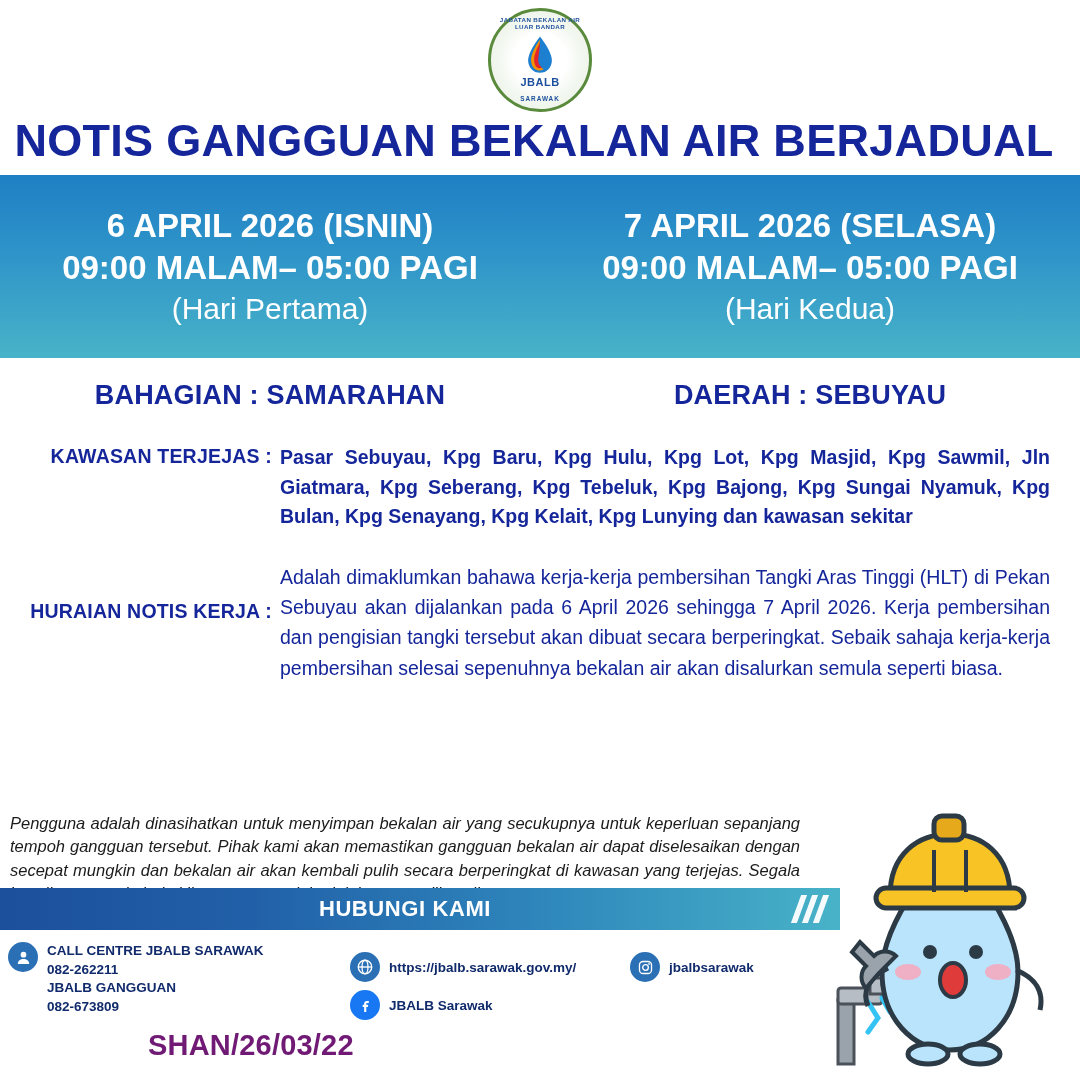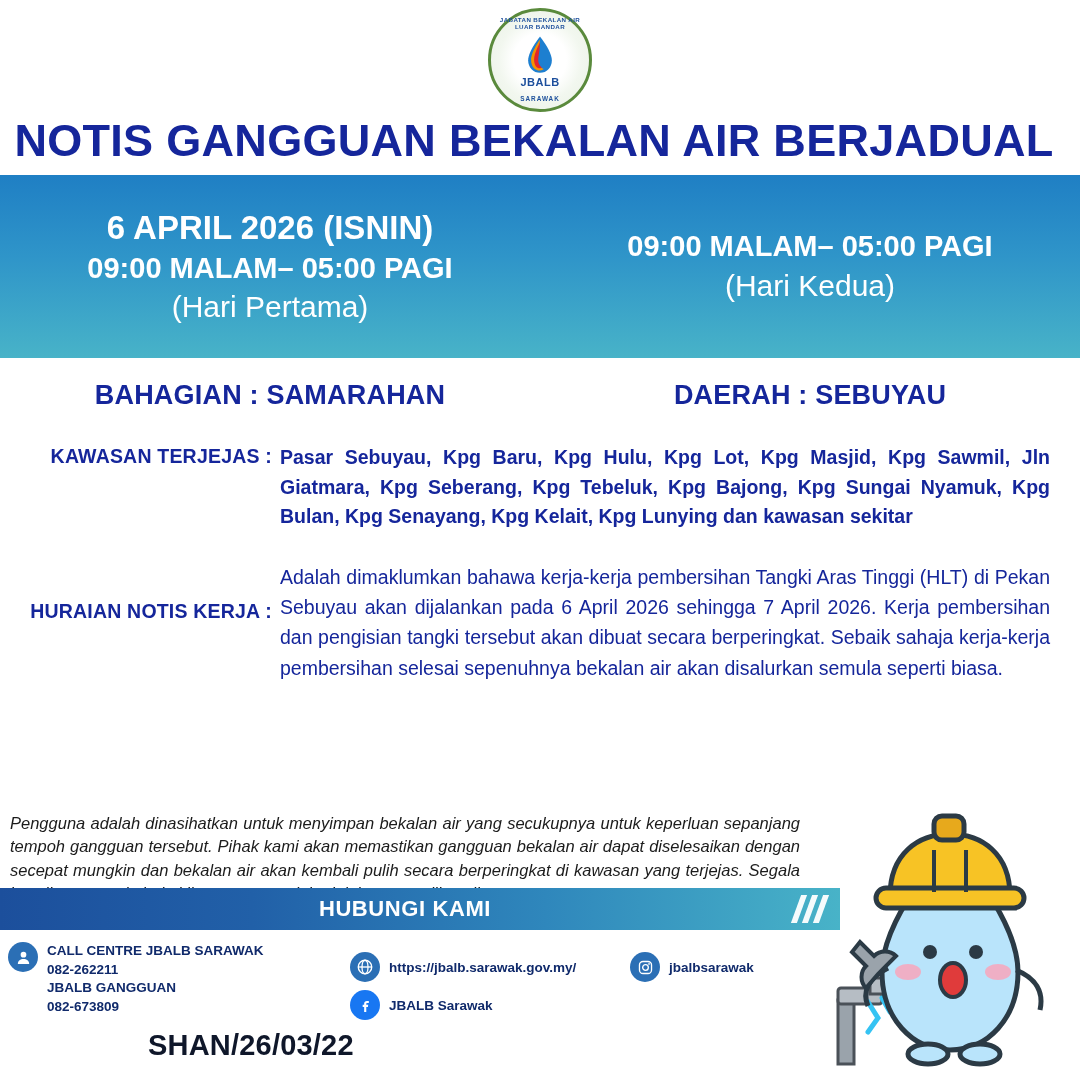--- a/index.html
+++ b/index.html
@@ -90,21 +90,21 @@
     flex: 1 1 50%;
     text-align: center;
     padding: 0 12px;
   }
   .date-col .dt-line1 {
     font-size: 33px;
     font-weight: bold;
     line-height: 1.28;
   }
   .date-col .dt-line2 {
-    font-size: 29px;
+    font-size: 33px;
     font-weight: bold;
     line-height: 1.28;
   }
   .date-col .dt-line3 {
     font-size: 30px;
     font-weight: normal;
     line-height: 1.3;
   }
 
   
@@ -227,21 +227,21 @@
   .item-web  { left: 350px; top: 18px; }
   .item-ig   { left: 630px; top: 18px; }
   .item-fb   { left: 350px; top: 56px; }
 
   .ref-code {
     position: absolute;
     left: 148px;
     bottom: 2px;
     font-size: 29px;
     font-weight: bold;
-    color: #0f172a;
+    color: #701a75;
     letter-spacing: .2px;
   }
 
   
   .mascot {
     position: absolute;
     right: 0px;
     bottom: 6px;
     width: 250px;
     height: 282px;
@@ -265,20 +265,21 @@
 
 <div class="main-title">NOTIS GANGGUAN BEKALAN AIR BERJADUAL</div>
 
 <div class="date-band">
   <div class="date-col">
     <div class="dt-line1">6 APRIL 2026 (ISNIN)</div>
     <div class="dt-line2">09:00 MALAM– 05:00 PAGI</div>
     <div class="dt-line3">(Hari Pertama)</div>
   </div>
   <div class="date-col">
+    <div class="dt-line1">7 APRIL 2026 (SELASA)</div>
     <div class="dt-line2">09:00 MALAM– 05:00 PAGI</div>
     <div class="dt-line3">(Hari Kedua)</div>
   </div>
 </div>
 
 <div class="region-row">
   <div class="reg">BAHAGIAN : SAMARAHAN</div>
   <div class="reg">DAERAH : SEBUYAU</div>
 </div>
 

